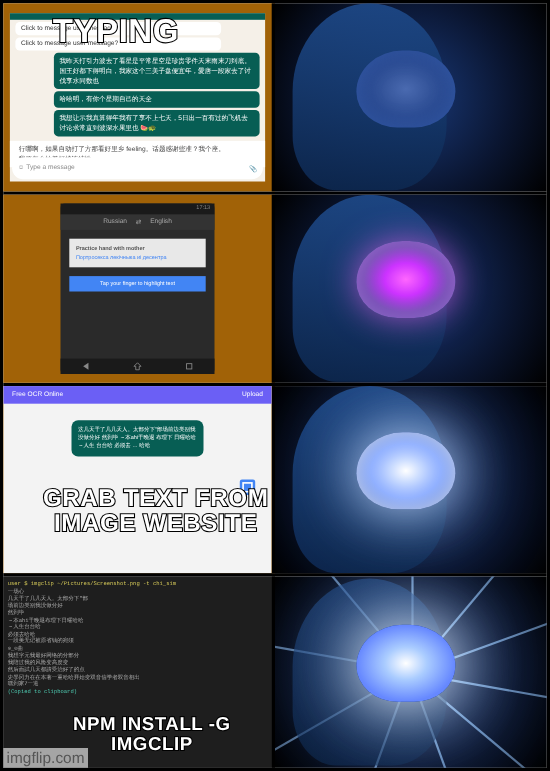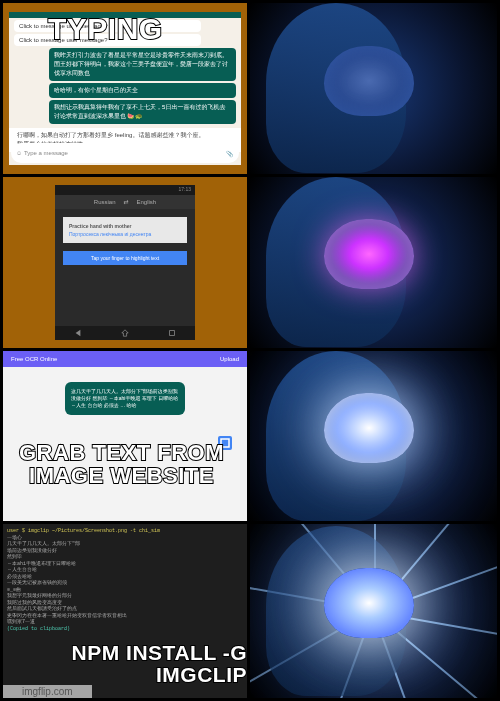--- a/index.html
+++ b/index.html
@@ -100,22 +100,22 @@
     -webkit-text-stroke: 2px #000;
     paint-order: stroke fill;
     letter-spacing: 0.5px;
     line-height: 1.05;
     z-index: 10;
     text-transform: uppercase;
     font-family: Impact, 'Arial Black', sans-serif;
   }
   .cap-1 { left: 45px; top: 10px; font-size: 30px; }
   .cap-2 { left: 8px; top: 95px; font-size: 19px; width: 235px; }
-  .cap-3 { left: 11px; top: 90px; font-size: 22px; width: 215px; }
-  .cap-4 { left: 26px; bottom: 12px; font-size: 21px; text-align: right; }
+  .cap-3 { left: 31px; top: 90px; font-size: 22px; width: 215px; }
+  .cap-4 { left: 26px; bottom: 12px; font-size: 17px; }
   
   
   .mockup-chat {
     width: 95%;
     height: 90%;
     background: #f5f0e8;
     position: relative;
     font-family: Arial, sans-serif;
     font-size: 7px;
   }
@@ -258,22 +258,22 @@
   .term-yellow { color: #d4c858; }
   .term-cyan { color: #4ec9b0; }
   
   .watermark {
     position: absolute;
     bottom: 3px;
     left: 3px;
     background: rgba(255,255,255,0.6);
     color: #555;
     font-family: Arial, sans-serif;
-    font-size: 10px;
-    padding: 1px 19px;
+    font-size: 14px;
+    padding: 1px 3px;
     z-index: 100;
   }
 </style>
 </head>
 <body>
 
 <div class="meme-grid">
 
   <div class="row">
     <div class="left-panel">

